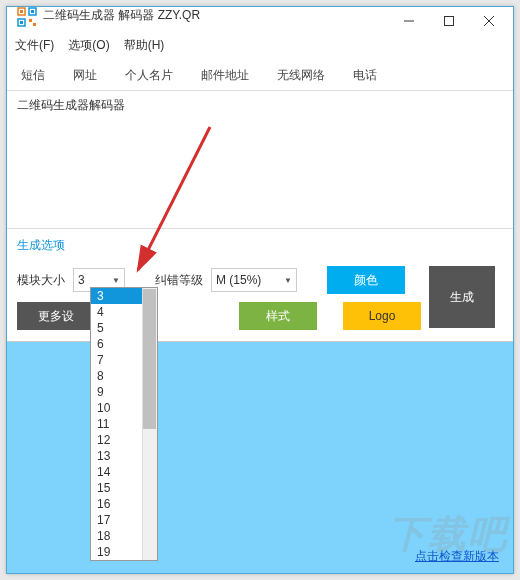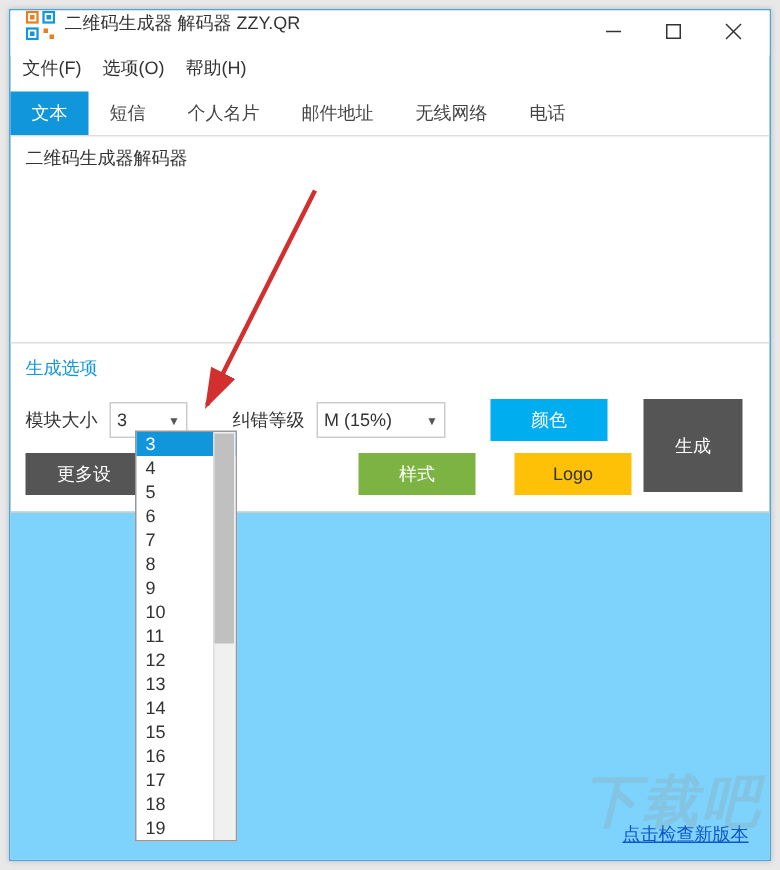--- a/index.html
+++ b/index.html
@@ -82,22 +82,22 @@
     </div>
   </div>
 
   <div class="menubar">
     <span>文件(F)</span>
     <span>选项(O)</span>
     <span>帮助(H)</span>
   </div>
 
   <div class="tabs">
-    <div class="tab active">文本</div>
     <div class="tab">短信</div>
+    <div class="tab">网址</div>
     <div class="tab">个人名片</div>
     <div class="tab">邮件地址</div>
     <div class="tab">无线网络</div>
     <div class="tab">电话</div>
   </div>
 
   <div class="content-area">
     <span>二维码生成器解码器</span>
   </div>
 

